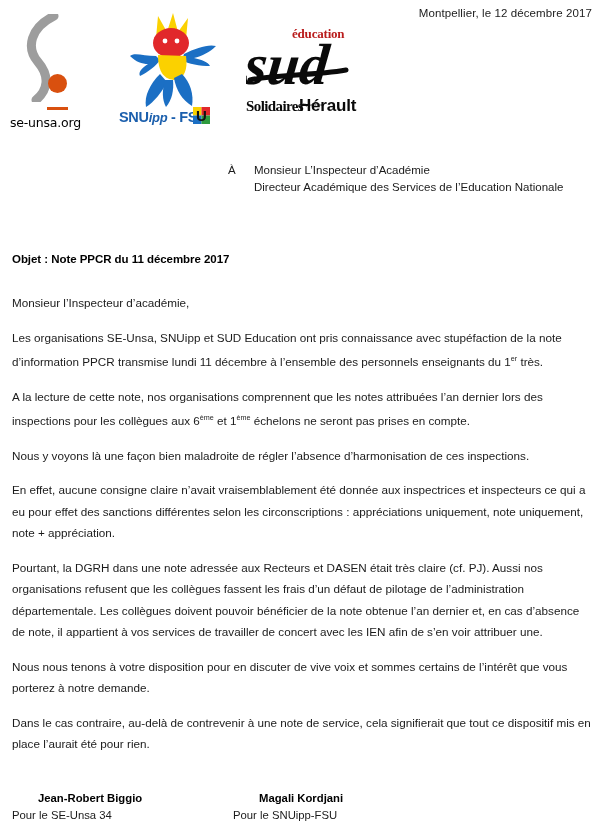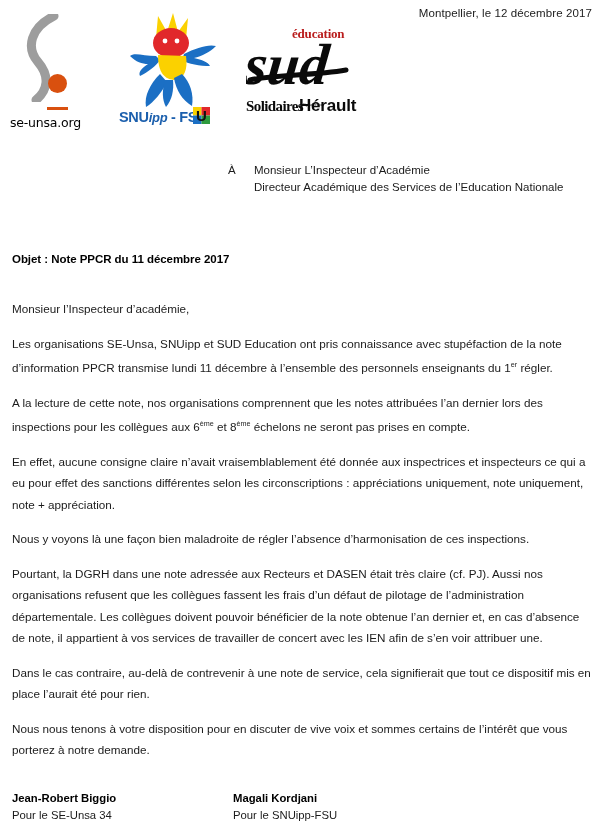--- a/index.html
+++ b/index.html
@@ -170,21 +170,21 @@
     font-weight: bold;
     color: #000;
     letter-spacing: -0.05px;
     margin-top: 8px;
   }
 
   
   .body-text {
     position: absolute;
     left: 12px;
-    top: 298px;
+    top: 292px;
     width: 580px;
     font-size: 11.7px;
     line-height: 21.5px;
     color: #1b1b1b;
     font-family: "Liberation Sans", sans-serif;
   }
   .body-text p {
     margin: 0 0 13px 0;
   }
   .body-text sup {
@@ -199,21 +199,21 @@
     top: 790px;
     width: 600px;
     height: 40px;
   }
   .sig {
     position: absolute;
     top: 0;
     font-size: 11.3px;
     line-height: 17px;
   }
-  .sig .name { font-weight: bold; color: #000; white-space: nowrap; }
+  .sig .name { font-weight: bold; color: #000; white-space: nowrap; margin-left: 26px; }
   .sig .role { color: #1b1b1b; white-space: nowrap; }
   .sig-0 { left: 12px; }
   .sig-1 { left: 233px; }
   .sig-2 { left: 453px; }
 </style>
 </head>
 <body>
 
 <div class="header">
 
@@ -273,27 +273,27 @@
   <div class="lines">
     <div>Monsieur L’Inspecteur d’Académie</div>
     <div>Directeur Académique des Services de l’Education Nationale</div>
   </div>
 </div>
 
 <div class="subject">Objet : Note PPCR du 11 décembre 2017</div>
 
 <div class="body-text" id="body-text">
     <p><span>Monsieur l’Inspecteur d’académie,</span></p>
-    <p><span>Les organisations  SE-Unsa, SNUipp et SUD Education ont pris connaissance avec stupéfaction de la note d’information PPCR transmise lundi 11 décembre à l’ensemble des personnels enseignants du 1</span><sup>er</sup><span> régler.</span></p>
-    <p><span>A la lecture de cette note, nos organisations comprennent que les notes attribuées l’an dernier lors des inspections pour les collègues aux 6</span><sup>ème</sup><span> et 8</span><sup>ème</sup><span> échelons ne seront pas prises en compte.</span></p>
+    <p><span>Les organisations  SE-Unsa, SNUipp et SUD Education ont pris connaissance avec stupéfaction de la note d’information PPCR transmise lundi 11 décembre à l’ensemble des personnels enseignants du 1</span><sup>er</sup><span> très.</span></p>
+    <p><span>A la lecture de cette note, nos organisations comprennent que les notes attribuées l’an dernier lors des inspections pour les collègues aux 6</span><sup>ème</sup><span> et 1</span><sup>ème</sup><span> échelons ne seront pas prises en compte.</span></p>
+    <p><span>Nous y voyons là une façon bien maladroite de régler l’absence d’harmonisation de ces inspections.</span></p>
     <p><span>En effet, aucune consigne claire n’avait vraisemblablement été donnée aux inspectrices et inspecteurs ce qui a eu pour effet des sanctions différentes selon les circonscriptions : appréciations uniquement, note uniquement, note + appréciation.</span></p>
-    <p><span>Nous y voyons là une façon bien maladroite de régler l’absence d’harmonisation de ces inspections.</span></p>
     <p><span>Pourtant, la DGRH dans une note adressée aux Recteurs et DASEN était très claire (cf. PJ). Aussi nos organisations refusent que les collègues fassent les frais d’un défaut de pilotage de l’administration départementale. Les collègues doivent pouvoir bénéficier de la note obtenue l’an dernier et, en cas d’absence de note, il appartient à vos services de travailler de concert avec les IEN afin de s’en voir attribuer une.</span></p>
+    <p><span>Nous nous tenons à votre disposition pour en discuter de vive voix et sommes certains de l’intérêt que vous porterez à notre demande.</span></p>
     <p><span>Dans le cas contraire, au-delà de contrevenir à une note de service, cela signifierait que tout ce dispositif mis en place l’aurait été pour rien.</span></p>
-    <p><span>Nous nous tenons à votre disposition pour en discuter de vive voix et sommes certains de l’intérêt que vous porterez à notre demande.</span></p>
   </div>
 
 <div class="signatures" id="signatures">
     <div class="sig sig-0">
       <div class="name">Jean-Robert Biggio</div>
       <div class="role">Pour le SE-Unsa 34</div>
     </div>
     <div class="sig sig-1">
       <div class="name">Magali Kordjani</div>
       <div class="role">Pour le SNUipp-FSU</div>

